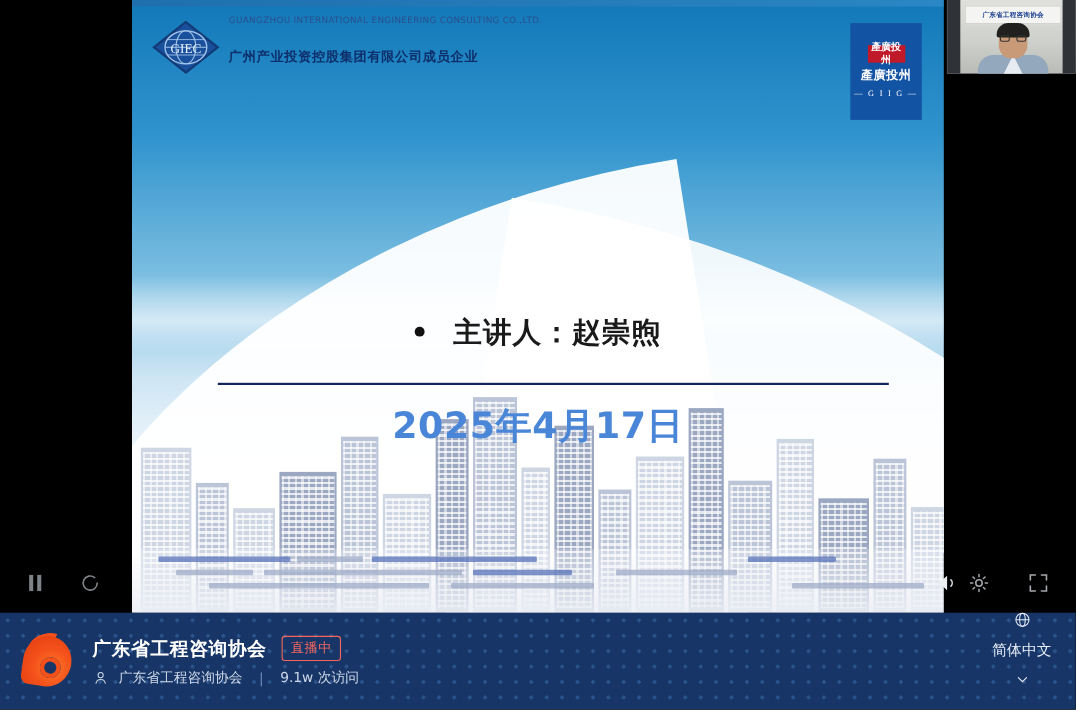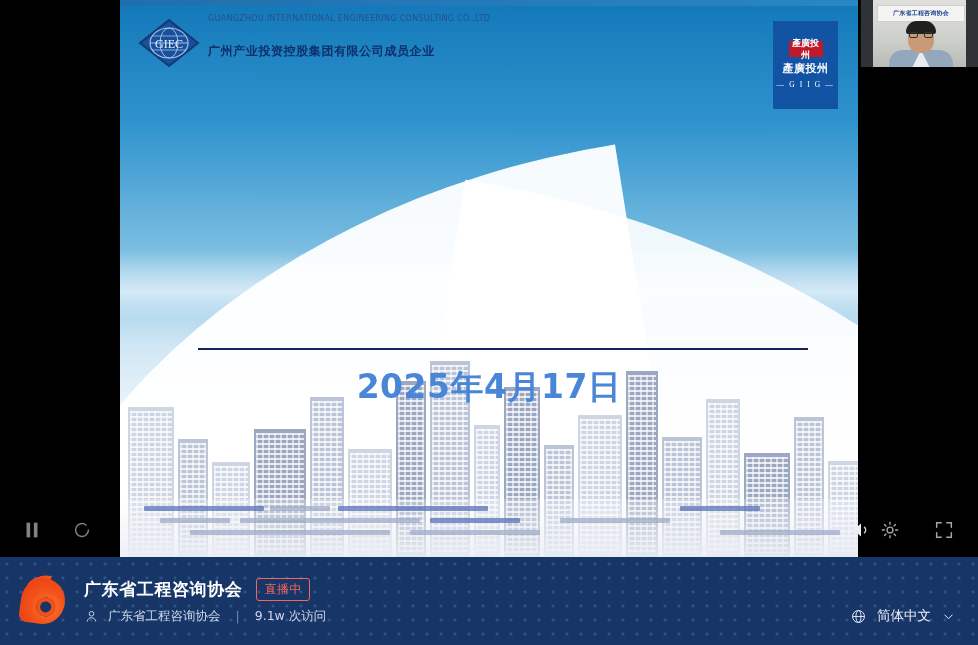--- a/index.html
+++ b/index.html
@@ -131,21 +131,21 @@
   .ib-row1 { display:flex; align-items:center; gap:14px; }
   .ib-title { color:#ffffff; font-size:17px; font-weight:700; letter-spacing:.6px;
     font-family:"DejaVu Sans","Liberation Sans",sans-serif; }
   .ib-live { color:#f4665e; border:1px solid #f4665e; border-radius:3px; font-size:12px;
     padding:2px 7px; letter-spacing:.5px; font-family:"DejaVu Sans","Liberation Sans",sans-serif; }
   .ib-row2 { display:flex; align-items:center; gap:9px; color:#cdd8e8; font-size:12.5px;
     font-family:"DejaVu Sans","Liberation Sans",sans-serif; }
   .ib-sep { color:#6f8cb5; margin:0 6px; }
   .ib-lang { position:absolute; right:22px; bottom:20px; display:flex; align-items:center; gap:10px;
     color:#e6edf7; font-size:13.5px; cursor:pointer;
-    font-family:"DejaVu Sans","Liberation Sans",sans-serif; }
+    font-family:"DejaVu Sans","Liberation Sans",sans-serif;flex-direction:column; }
 </style>
 </head>
 <body>
 
 <div id="app">
 
   <div class="player">
 
     <div class="slide">
       <div class="slide-topband"></div>
@@ -200,20 +200,23 @@
           <div class="hdr-en">GUANGZHOU INTERNATIONAL ENGINEERING CONSULTING CO.,LTD.</div>
           <div class="hdr-cn2">广州产业投资控股集团有限公司成员企业</div>
         </div>
         <div class="giig">
           <div class="giig-seal">產廣投州</div>
           <div class="giig-cn">產廣投州</div>
           <div class="giig-en">— G I I G —</div>
         </div>
       </div>
 
+      <div class="s-speaker">
+        <span class="dot"></span><span>主讲人：赵崇煦</span>
+      </div>
       <div class="s-rule"></div>
       <div class="s-date">2025年4月17日</div>
     </div>
 
     <div class="pip">
       <div class="pip-wall"></div>
       <div class="pip-banner">
         <span>广东省工程咨询协会</span>
       </div>
       <div class="pip-body"></div>

